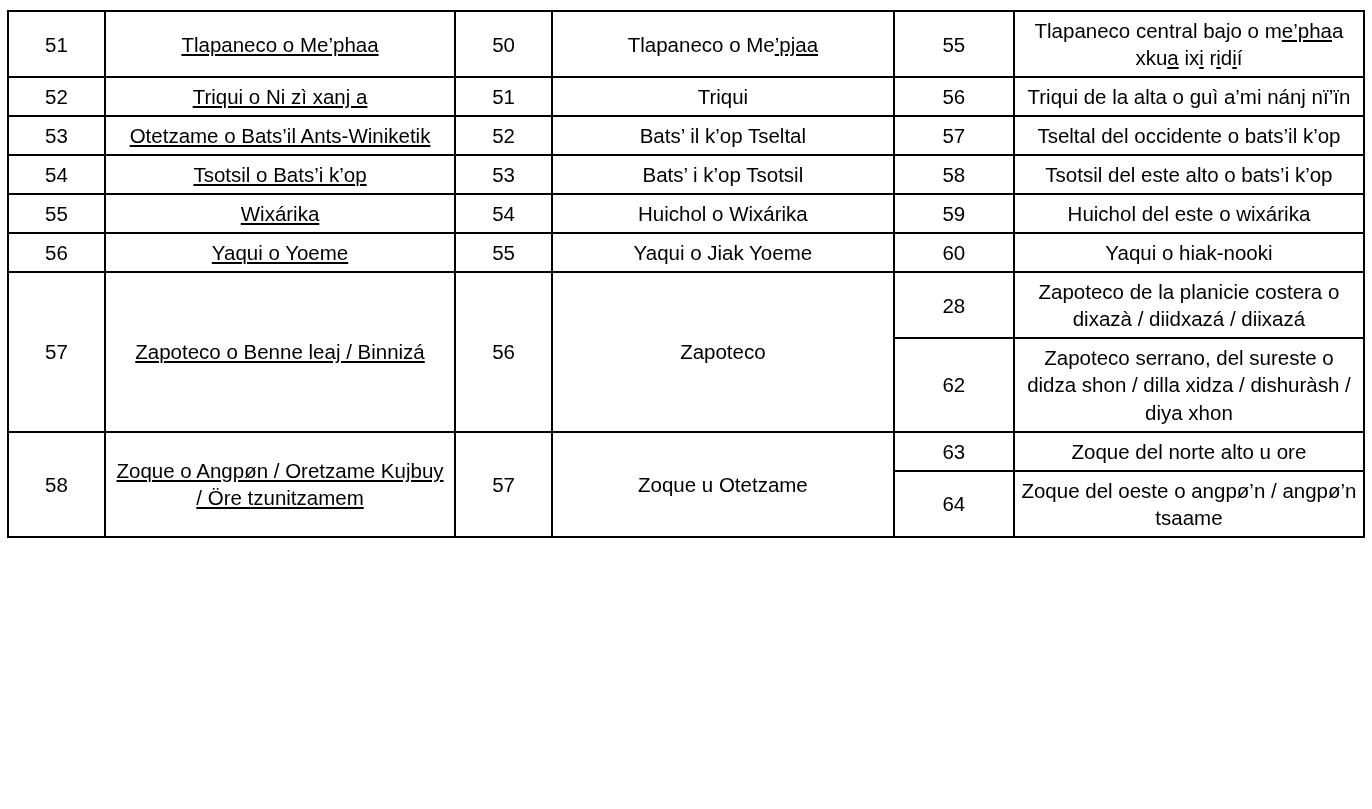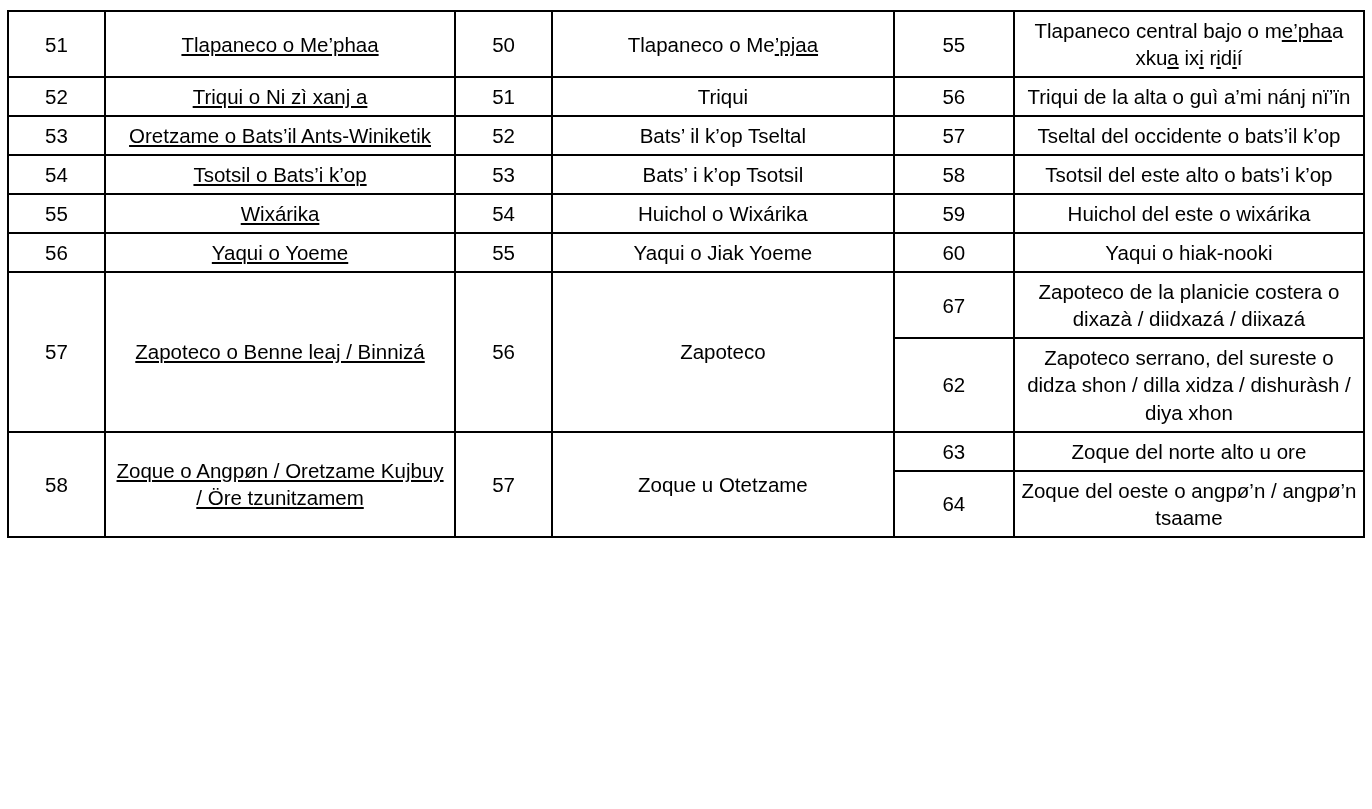--- a/index.html
+++ b/index.html
@@ -81,21 +81,21 @@
         <td class="num">52</td>
         <td class="name-a">Triqui o Ni zì xanj a</td>
         <td class="num-b">51</td>
         <td class="name-b">Triqui</td>
         <td class="num-c">56</td>
         <td class="name-c">Triqui de la alta o guì a’mi nánj nï’ïn</td>
       </tr>
 
       <tr>
         <td class="num">53</td>
-        <td class="name-a">Oretzame o Bats’il Ants-Winiketik</td>
+        <td class="name-a">Otetzame o Bats’il Ants-Winiketik</td>
         <td class="num-b">52</td>
         <td class="name-b">Bats’ il k’op Tseltal</td>
         <td class="num-c">57</td>
         <td class="name-c">Tseltal del occidente o bats’il k’op</td>
       </tr>
 
       <tr>
         <td class="num">54</td>
         <td class="name-a">Tsotsil o Bats’i k’op</td>
         <td class="num-b">53</td>
@@ -120,21 +120,21 @@
         <td class="name-b">Yaqui o Jiak Yoeme</td>
         <td class="num-c">60</td>
         <td class="name-c">Yaqui o hiak-nooki</td>
       </tr>
 
       <tr>
         <td class="num" rowspan="2">57</td>
         <td class="name-a" rowspan="2">Zapoteco o Benne leaj / Binnizá</td>
         <td class="num-b" rowspan="2">56</td>
         <td class="name-b" rowspan="2">Zapoteco</td>
-        <td class="num-c">67</td>
+        <td class="num-c">28</td>
         <td class="name-c">Zapoteco de la planicie costera o dixazà / diidxazá / diixazá</td>
       </tr>
       <tr>
         <td class="num-c">62</td>
         <td class="name-c">Zapoteco serrano, del sureste o didza shon / dilla xidza / dishuràsh / diya xhon</td>
       </tr>
 
       <tr>
         <td class="num" rowspan="2">58</td>
         <td class="name-a" rowspan="2">Zoque o Angpøn / Oretzame Kujbuy / Öre tzunitzamem</td>

